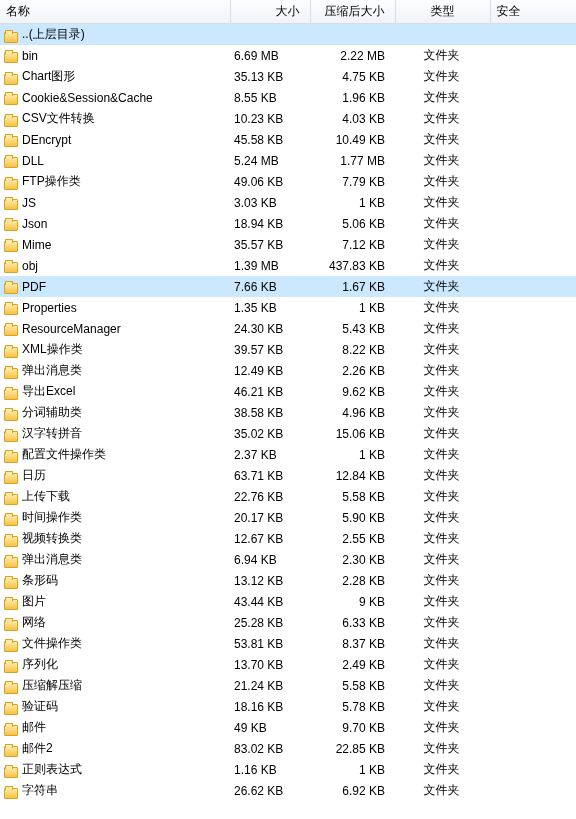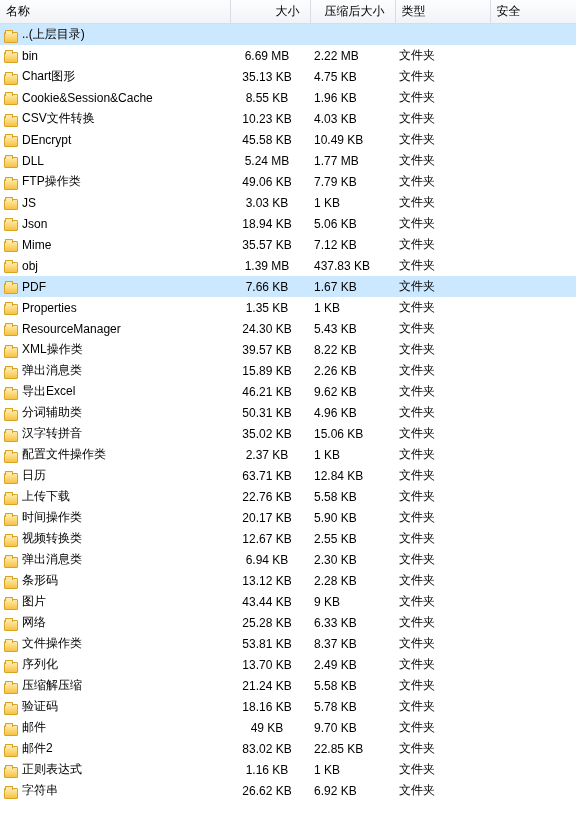--- a/index.html
+++ b/index.html
@@ -28,23 +28,23 @@
   .row { display: table-row; height: 21px; }
   .row.selected { background: #cce8ff; }
   .cell {
     display: table-cell;
     padding: 2px 6px 2px 4px;
     vertical-align: middle;
     white-space: nowrap;
     overflow: hidden;
   }
   .col-name   { width: 230px; text-align: left; }
-  .col-size   { width: 80px;  text-align: center; padding-right: 10px; }
-  .col-packed { width: 85px;  text-align: left; padding-right: 10px; }
-  .col-type   { width: 95px;  text-align: left; }
+  .col-size   { width: 80px;  text-align: left; padding-right: 10px; }
+  .col-packed { width: 85px;  text-align: right; padding-right: 10px; }
+  .col-type   { width: 95px;  text-align: center; }
   .col-sec    { width: 86px;  text-align: left; }
   .header-cell.col-size, .header-cell.col-packed { text-align: right; }
   .folder-icon {
     display: inline-block;
     width: 14px; height: 11px;
     margin-right: 4px;
     vertical-align: -1px;
     background: linear-gradient(#ffe9a6, #f7c244);
     border: 1px solid #d9a326;
     border-radius: 1px;
@@ -266,21 +266,21 @@
       <div class="cell col-type">文件夹</div>
       <div class="cell col-sec"></div>
     </div>
     <div class="row">
       <div class="cell col-name">
         <span class="name-wrap">
           <span class="folder-icon"></span>
           <span>弹出消息类</span>
         </span>
       </div>
-      <div class="cell col-size">15.89 KB</div>
+      <div class="cell col-size">12.49 KB</div>
       <div class="cell col-packed">2.26 KB</div>
       <div class="cell col-type">文件夹</div>
       <div class="cell col-sec"></div>
     </div>
     <div class="row">
       <div class="cell col-name">
         <span class="name-wrap">
           <span class="folder-icon"></span>
           <span>导出Excel</span>
         </span>
@@ -290,21 +290,21 @@
       <div class="cell col-type">文件夹</div>
       <div class="cell col-sec"></div>
     </div>
     <div class="row">
       <div class="cell col-name">
         <span class="name-wrap">
           <span class="folder-icon"></span>
           <span>分词辅助类</span>
         </span>
       </div>
-      <div class="cell col-size">50.31 KB</div>
+      <div class="cell col-size">38.58 KB</div>
       <div class="cell col-packed">4.96 KB</div>
       <div class="cell col-type">文件夹</div>
       <div class="cell col-sec"></div>
     </div>
     <div class="row">
       <div class="cell col-name">
         <span class="name-wrap">
           <span class="folder-icon"></span>
           <span>汉字转拼音</span>
         </span>

